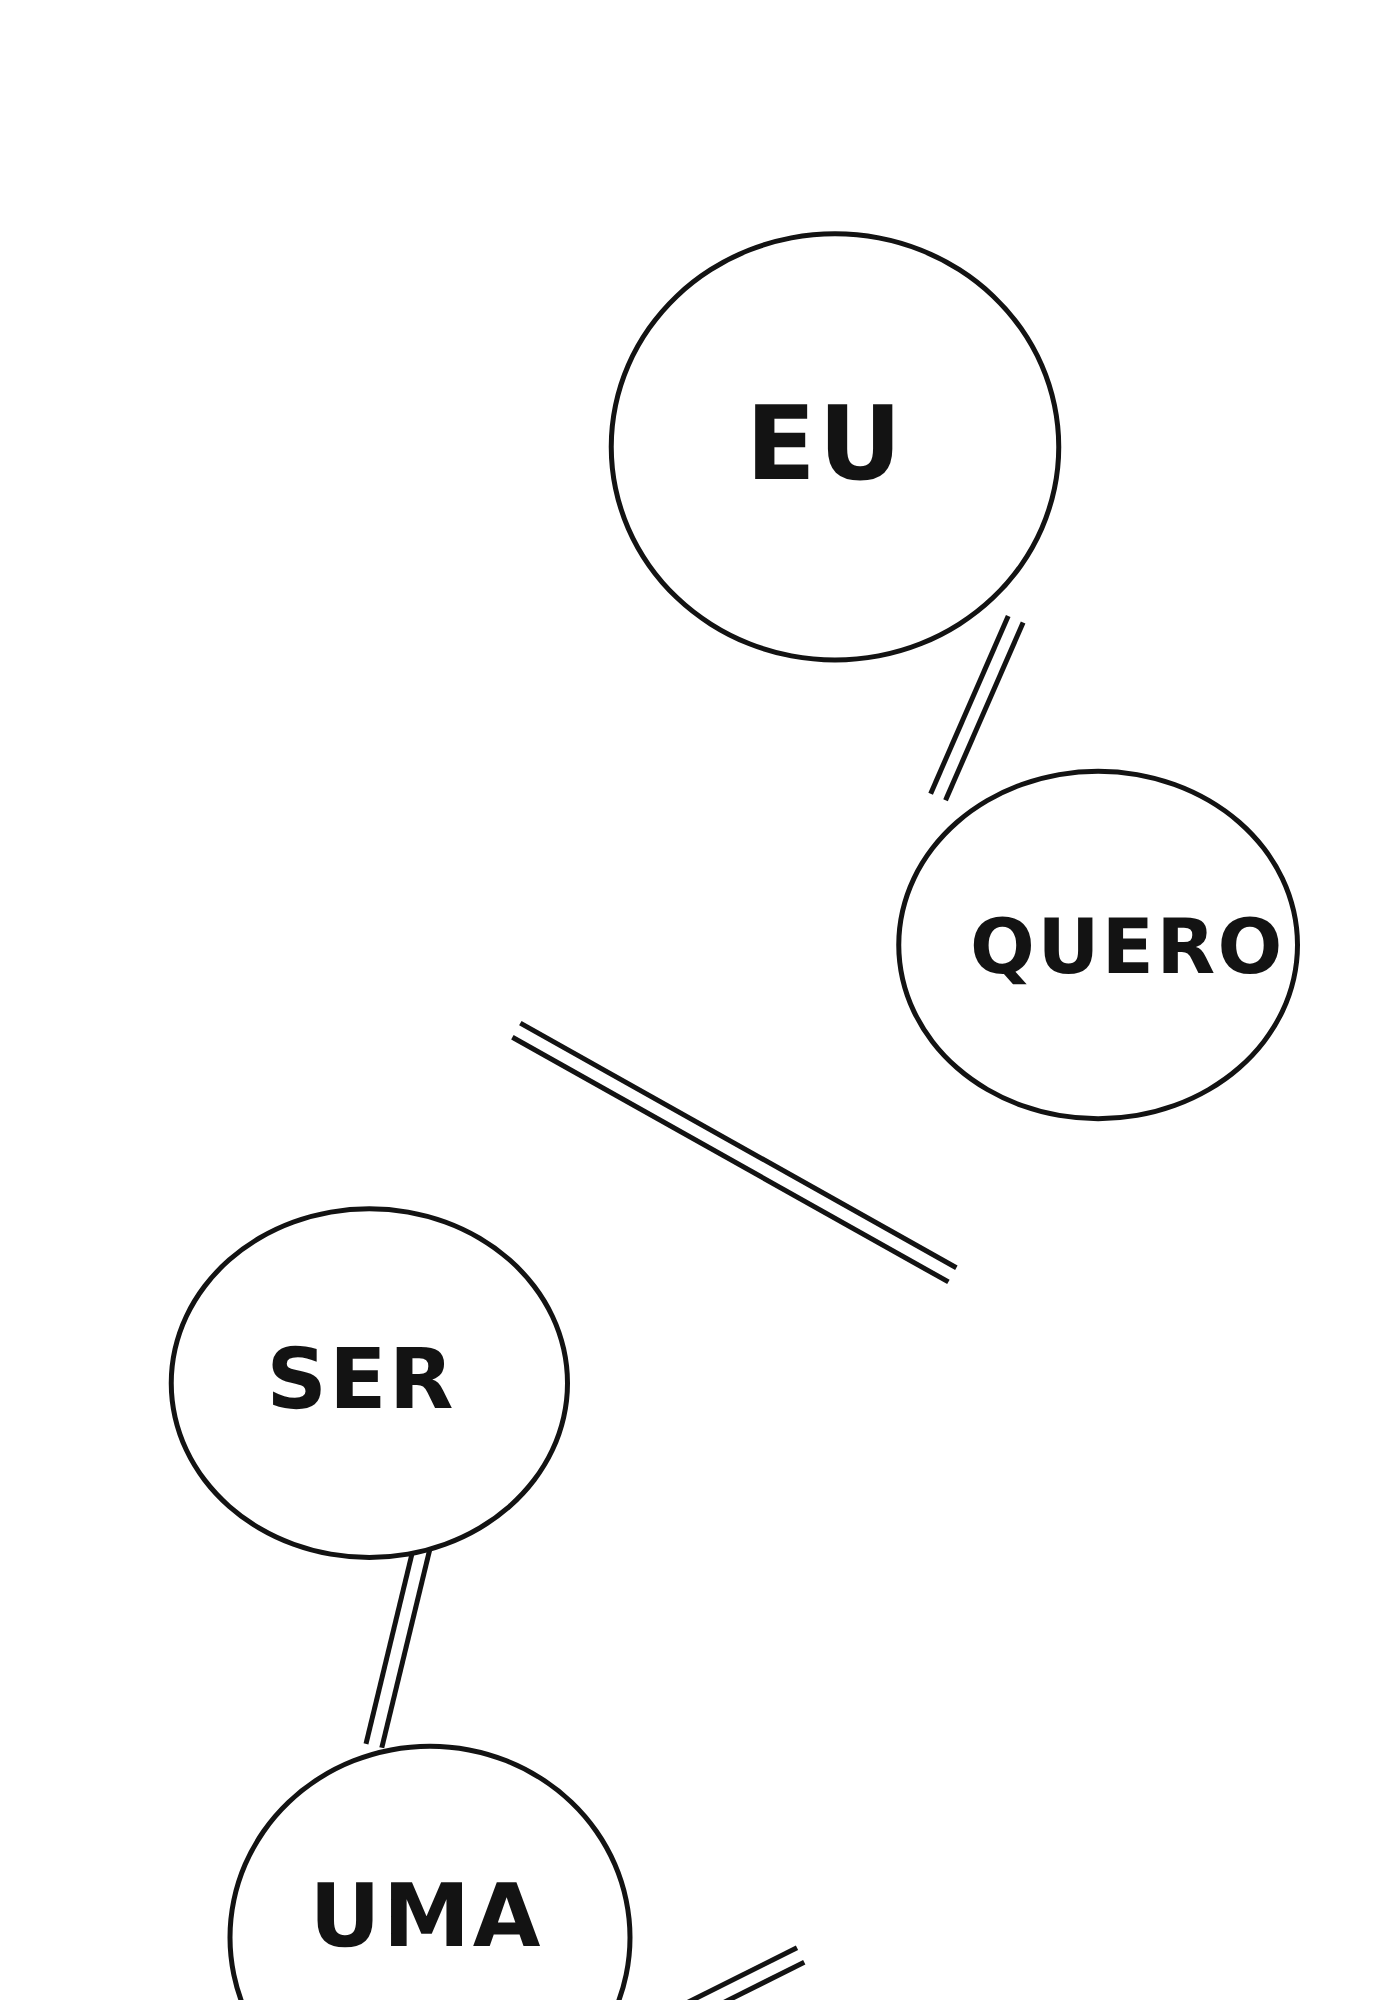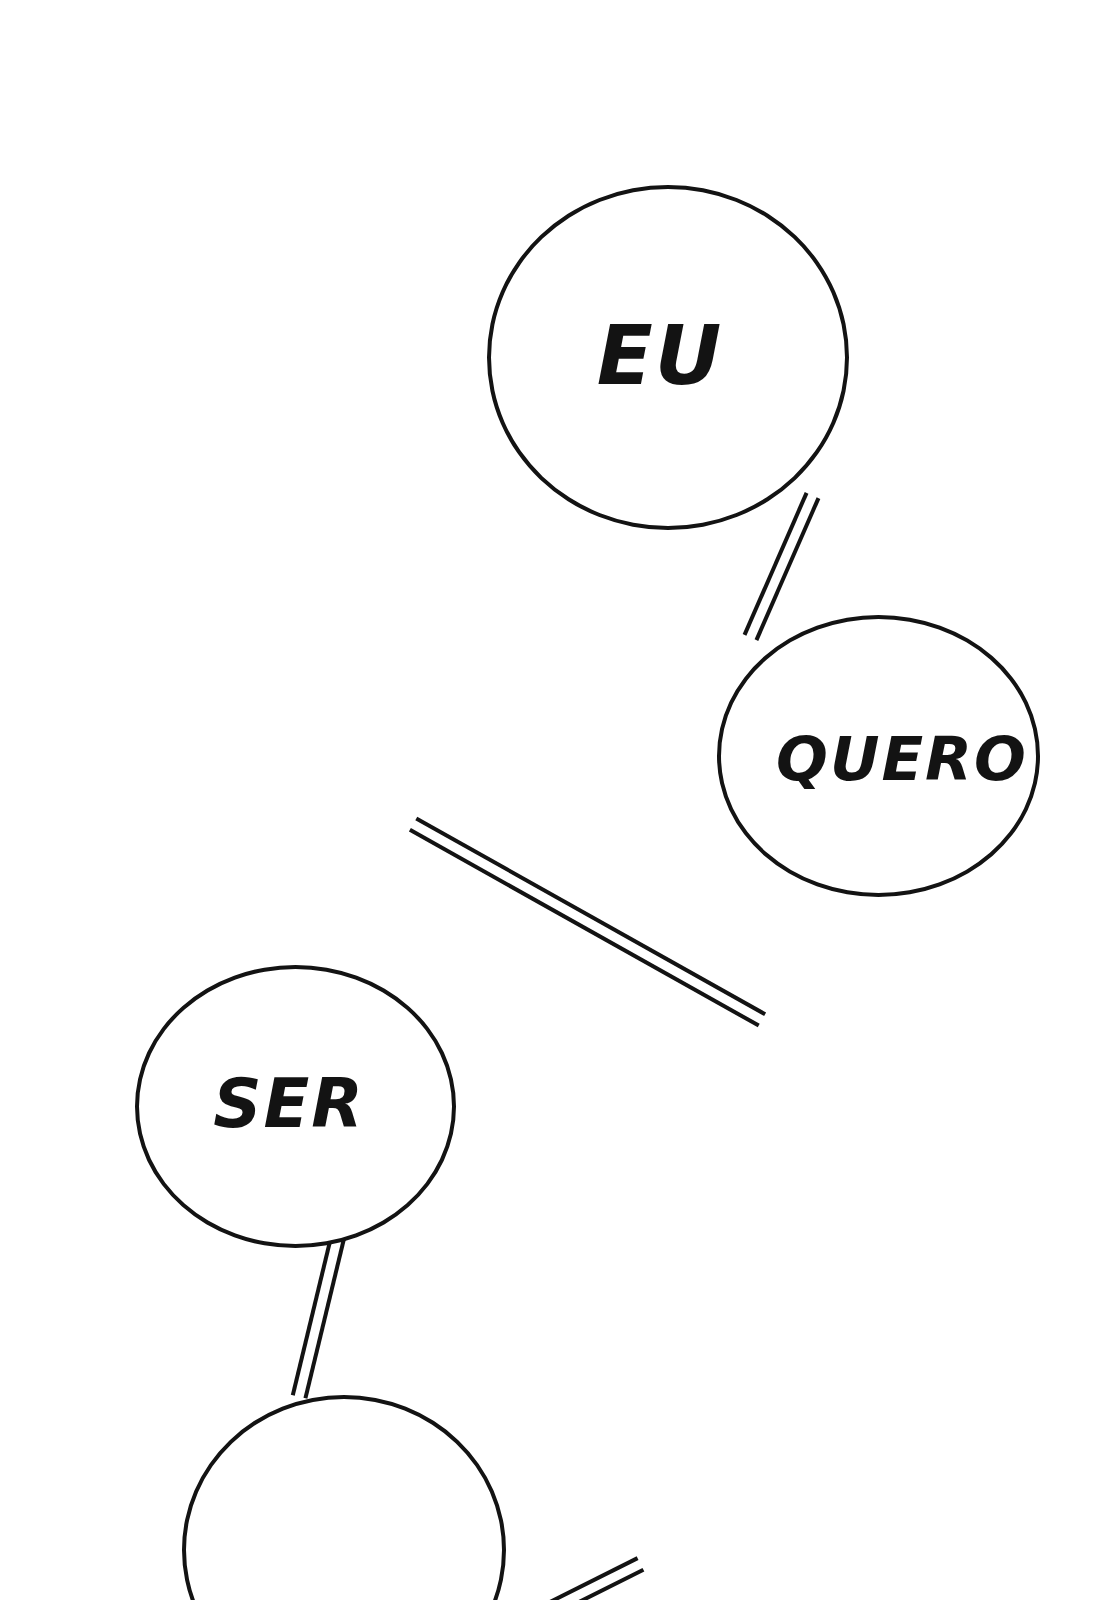--- a/index.html
+++ b/index.html
@@ -47,21 +47,20 @@
   .node-quero { left: 717px; top: 615px;  width: 323px; height: 282px; }
   .node-ser   { left: 135px; top: 965px;  width: 321px; height: 283px; }
   .node-uma   { left: 182px; top: 1395px; width: 324px; height: 310px; }
   
   .label {
     position: absolute;
     transform: translate(-50%, -50%);
     z-index: 3;
     color: var(--ink);
     font-weight: bold;
-    font-style: italic;
     letter-spacing: 2px;
     white-space: nowrap;
     line-height: 1;
   }
   .label-eu    { left: 660px; top: 356px;  font-size: 82px; }
   .label-quero { left: 878px; top: 758px;  font-size: 61px; margin-left: 24px; }
   .label-ser   { left: 289px; top: 1104px; font-size: 67px; }
   .label-uma   { left: 341px; top: 1533px; font-size: 70px; }
 </style>
 </head>
@@ -75,14 +74,15 @@
   <div class="edge edge-uma-next"></div>
 
   <div class="node node-eu"></div>
   <div class="node node-quero"></div>
   <div class="node node-ser"></div>
   <div class="node node-uma"></div>
 
   <div class="label label-eu">EU</div>
   <div class="label label-quero">QUERO</div>
   <div class="label label-ser">SER</div>
+  <div class="label label-uma">UMA</div>
 
 </div>
 
 </body></html>

